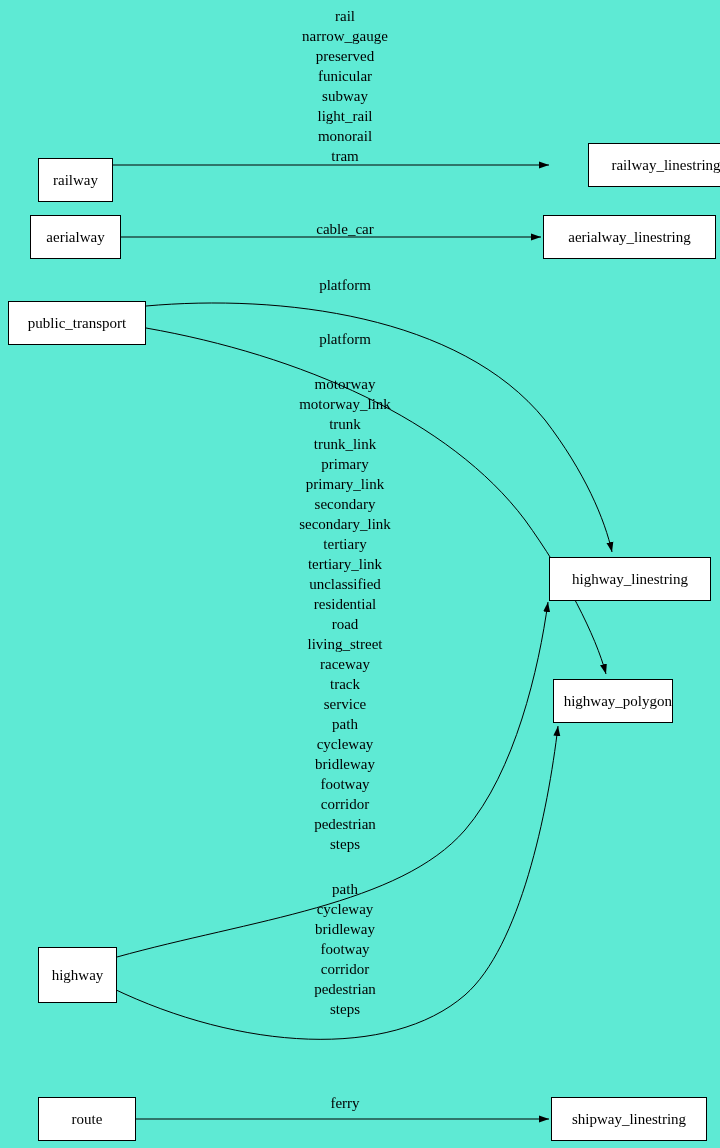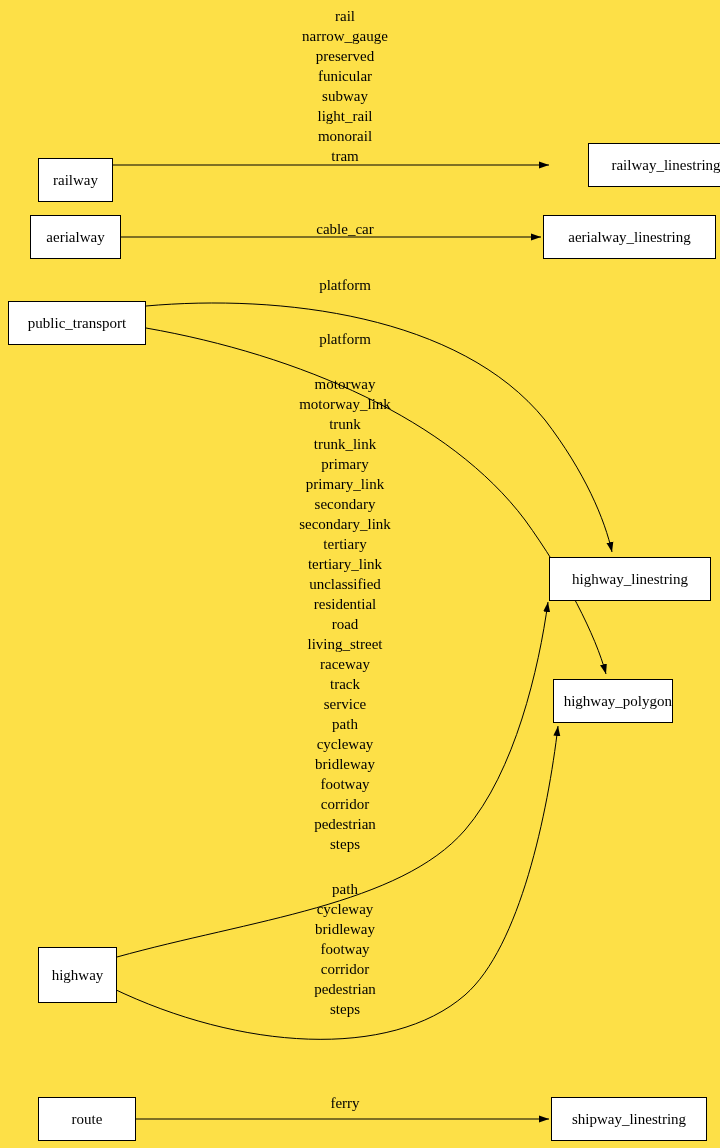--- a/index.html
+++ b/index.html
@@ -1,19 +1,19 @@
 <!DOCTYPE html>
 <html><head>
 <meta charset="utf-8">
 <style>
   html,body{margin:0;padding:0;background:#ffffff;}
   .canvas{
     position:relative;
     width:720px;height:1148px;
-    background:#fde047;
+    background:#5eead4;
     font-family:"Liberation Serif","DejaVu Serif",serif;
     font-size:15px;
     color:#000;
     overflow:hidden;
   }
   .edges-svg{position:absolute;left:0;top:0;width:720px;height:1148px;}
   .node{
     position:absolute;
     border:1px solid #000;
     background:#fff;

